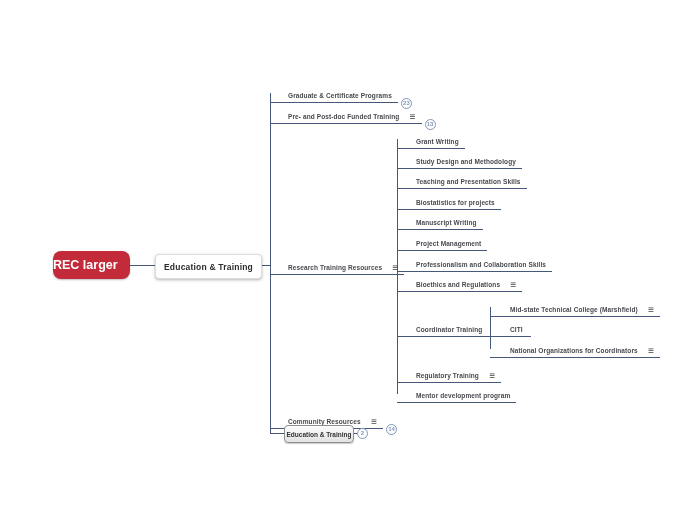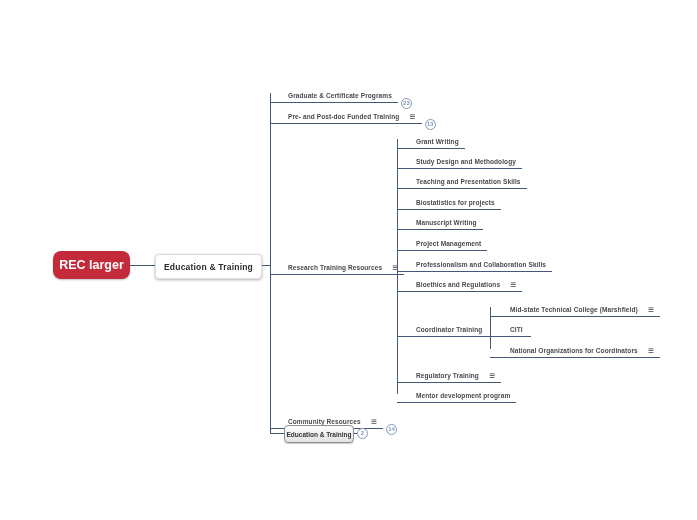--- a/index.html
+++ b/index.html
@@ -30,21 +30,21 @@
     font-weight:bold;cursor:pointer;
   }
   .badge-abs{
     position:absolute;width:11px;height:11px;border:1px solid #8298bb;border-radius:50%;
     background:#fff;color:#8298bb;font-size:6px;line-height:9px;text-align:center;
     box-sizing:border-box;font-weight:bold;cursor:pointer;
   }
   .rec-box{
     position:absolute;left:53px;top:251px;width:77px;height:28px;background:#c32b3a;
     border-radius:8px;color:#ffffff;font-weight:bold;font-size:12.5px;
-    display:flex;align-items:center;justify-content:center;cursor:pointer;
+    display:flex;align-items:center;cursor:pointer;
     box-shadow:0 1px 2px rgba(0,0,0,0.25);
   }
   .center-node{
     position:absolute;left:155px;top:254px;width:105px;height:23px;background:#ffffff;
     border:1px solid #dcdcdc;border-radius:4px;box-shadow:0 1px 3px rgba(0,0,0,0.3);
     display:flex;align-items:center;justify-content:center;font-size:8.5px;
     font-weight:bold;color:#2b2b2b;letter-spacing:0.2px;cursor:pointer;
   }
   .boxed-node{
     position:absolute;left:284px;top:425px;width:68px;height:16px;

